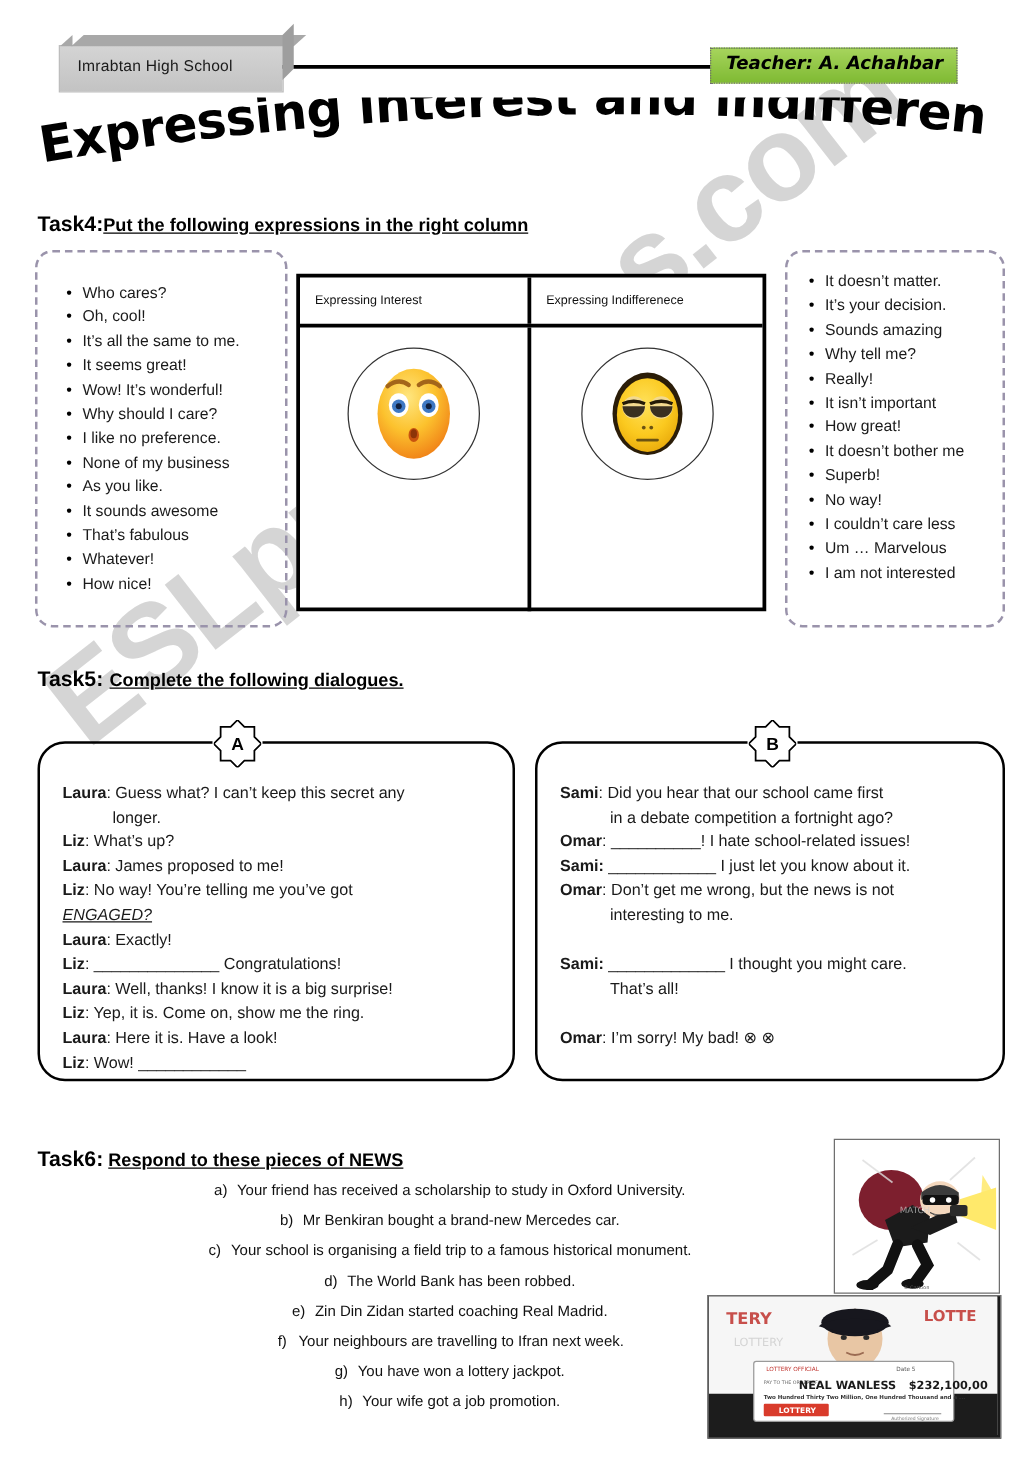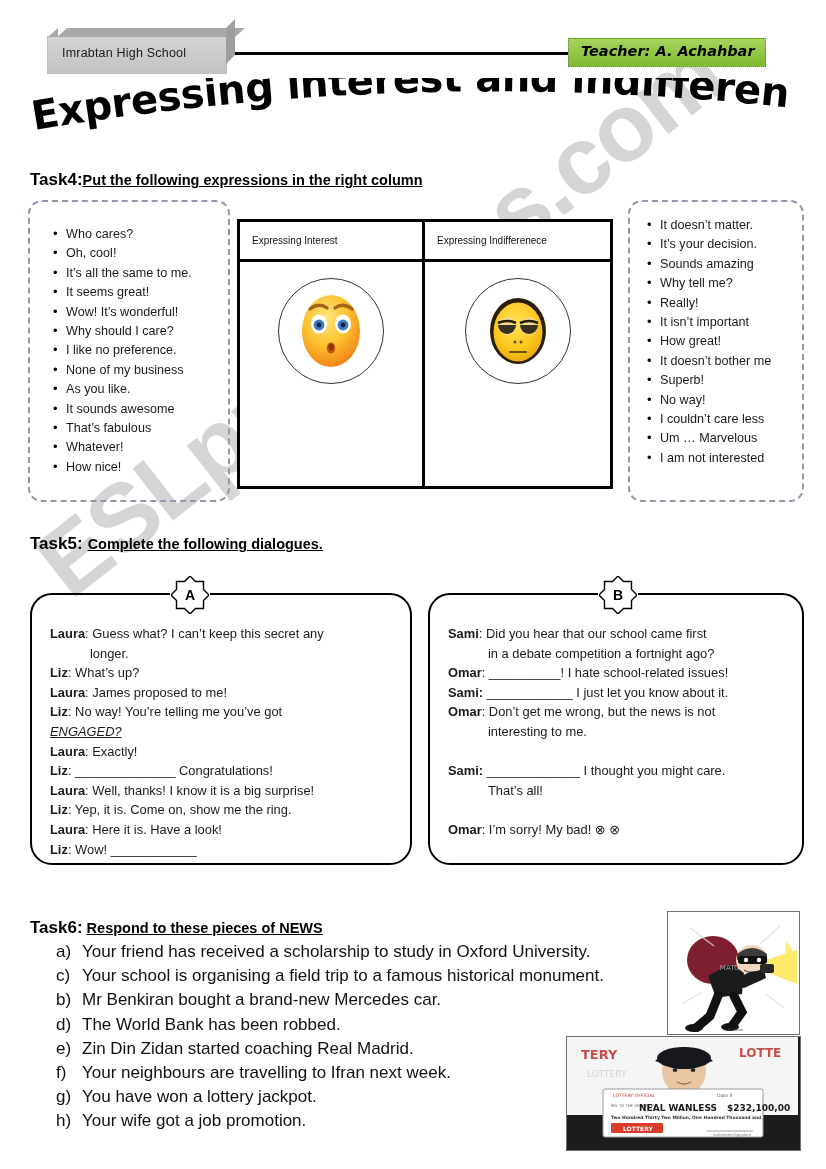--- a/index.html
+++ b/index.html
@@ -305,24 +305,25 @@
 
   
   #t6-list {
     position: absolute;
     left: 56px;
     top: 940px;
     width: 600px;
     z-index: 12;
   }
   #t6-list .t6-item {
-    font-size: 17px;
+    font-size: 12px;
     color: #111;
     line-height: 24.2px;
     white-space: nowrap;
+    text-align: center;
   }
   #t6-list .t6-item .lbl {
     display: inline-block;
     width: 26px;
   }
 
   
   #pic-burglar {
     position: absolute;
     left: 667px;
@@ -539,22 +540,22 @@
     </svg>
     <div class="bl">B</div>
   </div>
 
   <div class="task-head" style="left:30px; top:918px;">
     <span class="tnum">Task6:</span><span class="tdesc" style="padding-left:4px;">Respond to these pieces of NEWS</span>
   </div>
 
   <div id="t6-list">
       <div class="t6-item"><span class="lbl">a)</span><span>Your friend has received a scholarship to study in Oxford University.</span></div>
+      <div class="t6-item"><span class="lbl">b)</span><span>Mr Benkiran bought a brand-new Mercedes car.</span></div>
       <div class="t6-item"><span class="lbl">c)</span><span>Your school is organising a field trip  to a famous historical monument.</span></div>
-      <div class="t6-item"><span class="lbl">b)</span><span>Mr Benkiran bought a brand-new Mercedes car.</span></div>
       <div class="t6-item"><span class="lbl">d)</span><span>The World Bank has been robbed.</span></div>
       <div class="t6-item"><span class="lbl">e)</span><span>Zin Din Zidan started coaching Real Madrid.</span></div>
       <div class="t6-item"><span class="lbl">f)</span><span>Your neighbours are travelling to Ifran next week.</span></div>
       <div class="t6-item"><span class="lbl">g)</span><span>You have won a lottery jackpot.</span></div>
       <div class="t6-item"><span class="lbl">h)</span><span>Your wife got a job promotion.</span></div>
     </div>
 
   <div id="pic-burglar">
     <svg width="129" height="120" viewBox="0 0 129 120" xmlns="http://www.w3.org/2000/svg">
       <rect width="129" height="120" fill="#ffffff"></rect>

